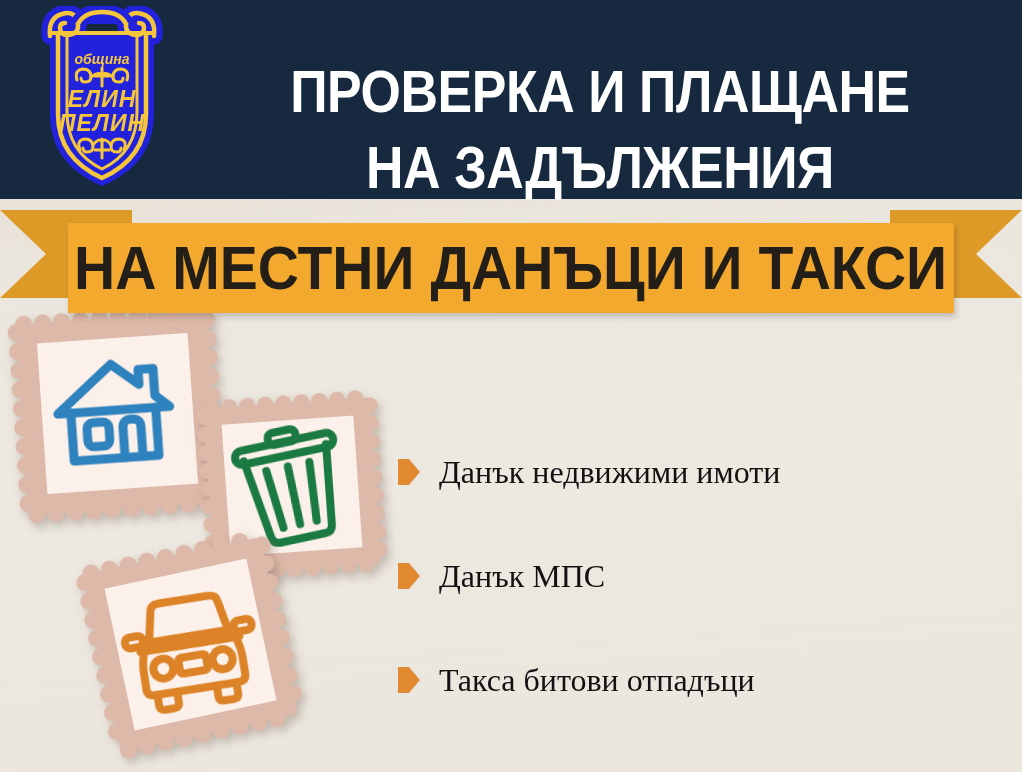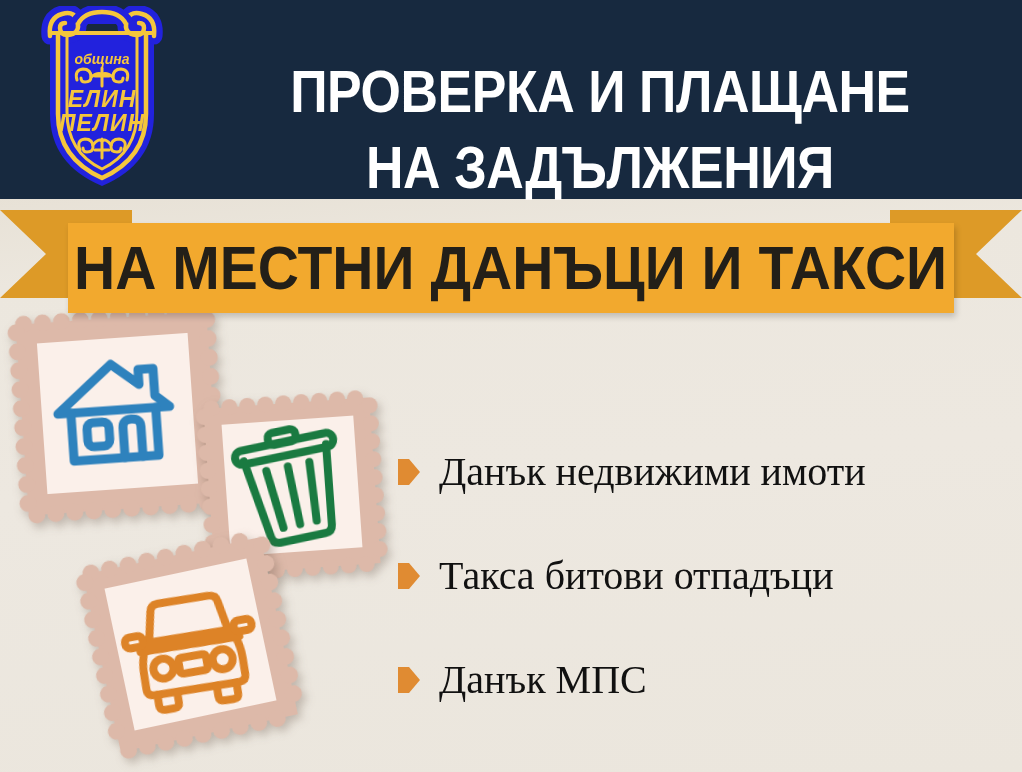--- a/index.html
+++ b/index.html
@@ -158,21 +158,21 @@
   .bullet-arrow {
     width: 22px;
     height: 26px;
     flex: 0 0 22px;
     margin-right: 19px;
     background: #e08b32;
     clip-path: polygon(0 0, 11px 0, 22px 13px, 11px 26px, 0 26px);
   }
   .tax-label {
     font-family: "Liberation Serif", "DejaVu Serif", serif;
-    font-size: 40px;
+    font-size: 32px;
     line-height: 48px;
     color: #111111;
     white-space: nowrap;
   }
 </style>
 </head>
 <body>
 
 <div id="poster">
 
@@ -411,21 +411,21 @@
 
   </div>
 
   <ul class="tax-list" style="list-style:none;margin:0;padding:0;">
     <li class="tax-item">
       <span class="bullet-arrow"></span>
       <span class="tax-label">Данък недвижими имоти</span>
     </li>
     <li class="tax-item">
       <span class="bullet-arrow"></span>
-      <span class="tax-label">Такса битови отпадъци</span>
+      <span class="tax-label">Данък МПС</span>
     </li>
     <li class="tax-item">
       <span class="bullet-arrow"></span>
-      <span class="tax-label">Данък МПС</span>
+      <span class="tax-label">Такса битови отпадъци</span>
     </li>
   </ul>
 
 </div>
 
 </body></html>

